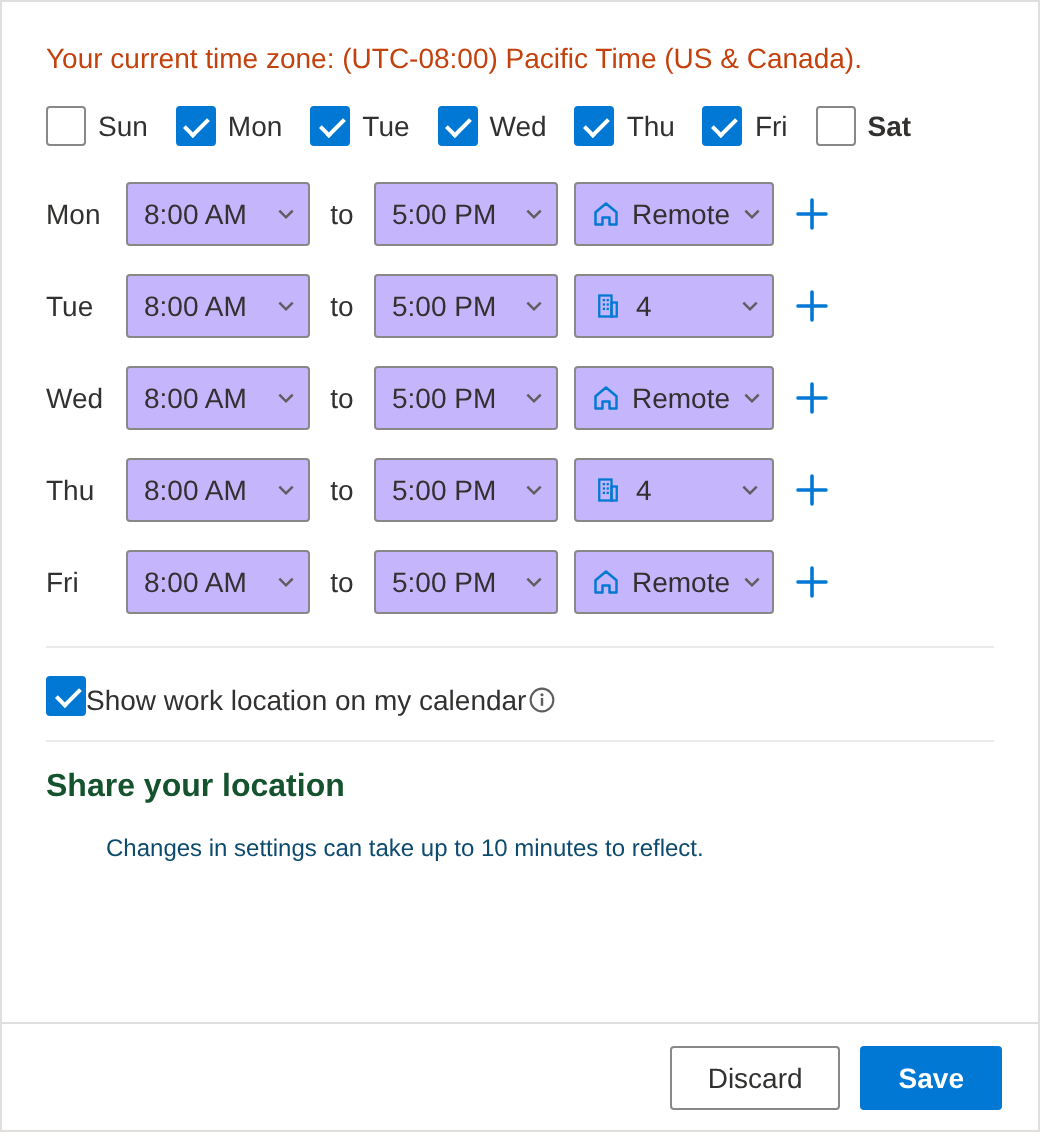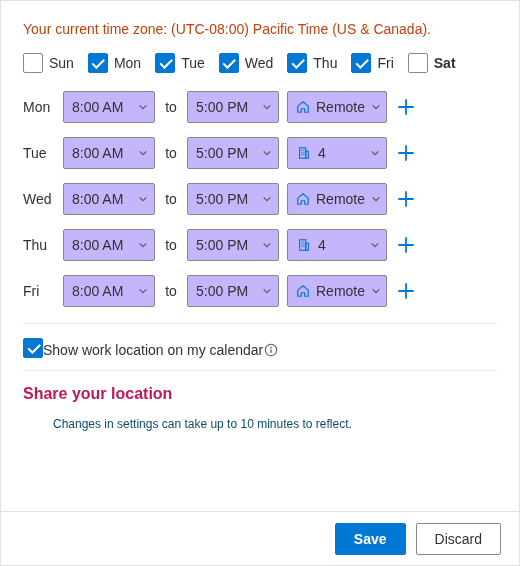--- a/index.html
+++ b/index.html
@@ -63,21 +63,21 @@
   .loc-icon svg { display: block; }
   .plus {
     width: 22px; height: 22px;
     display: inline-flex; align-items: center; justify-content: center;
     cursor: pointer;
   }
   .plus svg { display: block; }
   .sep { border: none; border-top: 1px solid #edebe9; margin: 6px 0 14px 0; }
   .opt-row { display: flex; align-items: flex-end; gap: 0; margin-bottom: 12px; }
   .info-icon { width: 16px; height: 16px; display: inline-flex; align-items: center; justify-content: center; color: #605e5c; }
-  .section-title { font-weight: 600; font-size: 16px; margin: 10px 0 14px 0; color: #be185d; }
+  .section-title { font-weight: 600; font-size: 16px; margin: 10px 0 14px 0; color: #14532d; }
   .helper { color: #0c4a6e; font-size: 12px; margin: 6px 0 0 30px; }
   .footer {
     position: absolute;
     left: 0; right: 0; bottom: 0;
     height: 54px;
     border-top: 1px solid #e1dfdd;
     display: flex;
     align-items: center;
     justify-content: flex-end;
     padding: 0 18px;
@@ -367,15 +367,15 @@
 
   <hr class="sep">
 
   <div class="section-title">Share your location</div>
 
   <div class="helper">Changes in settings can take up to 10 minutes to reflect.</div>
 
 </div>
 
 <div class="footer">
+  <div class="btn">Discard</div>
   <div class="btn primary">Save</div>
-  <div class="btn">Discard</div>
 </div>
 
 </body></html>

